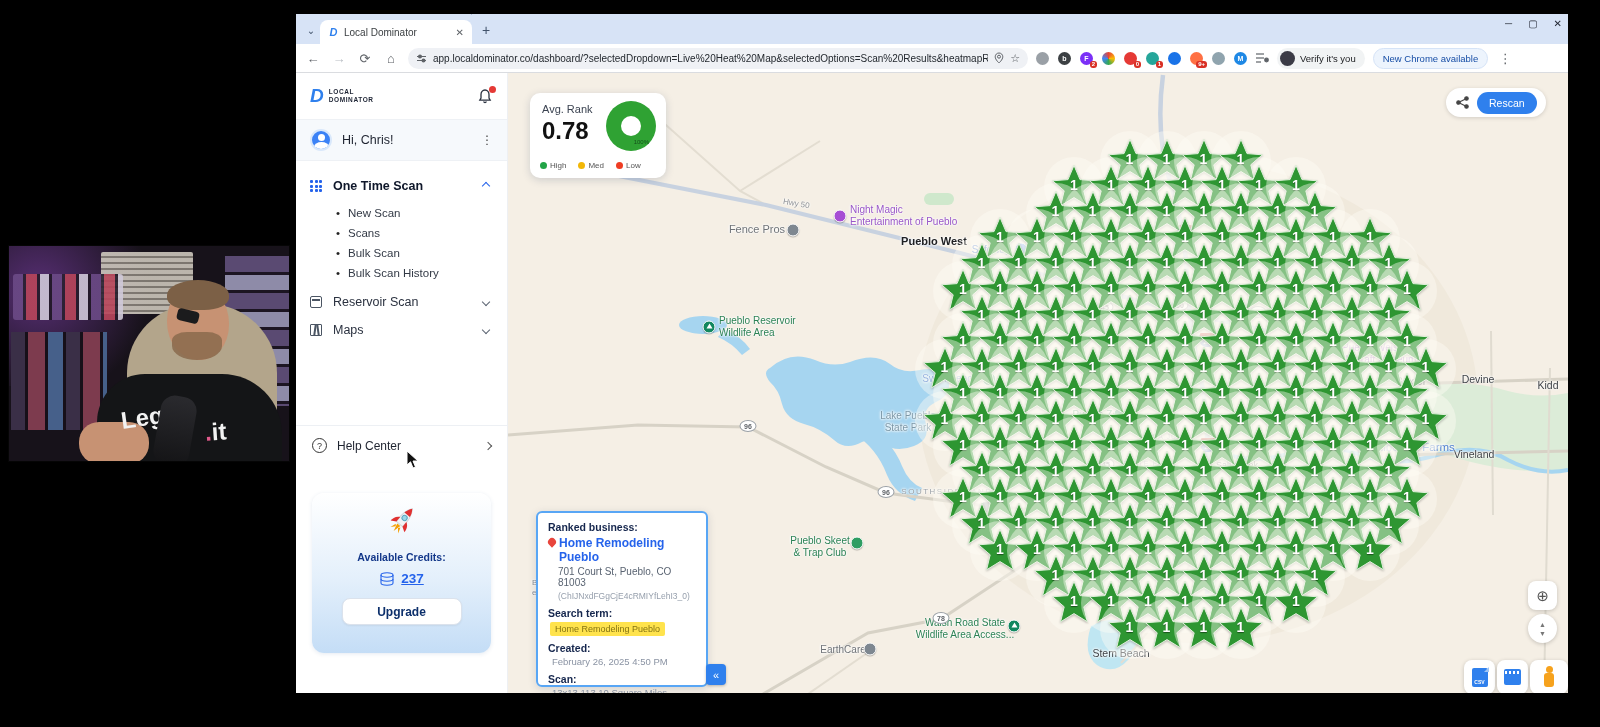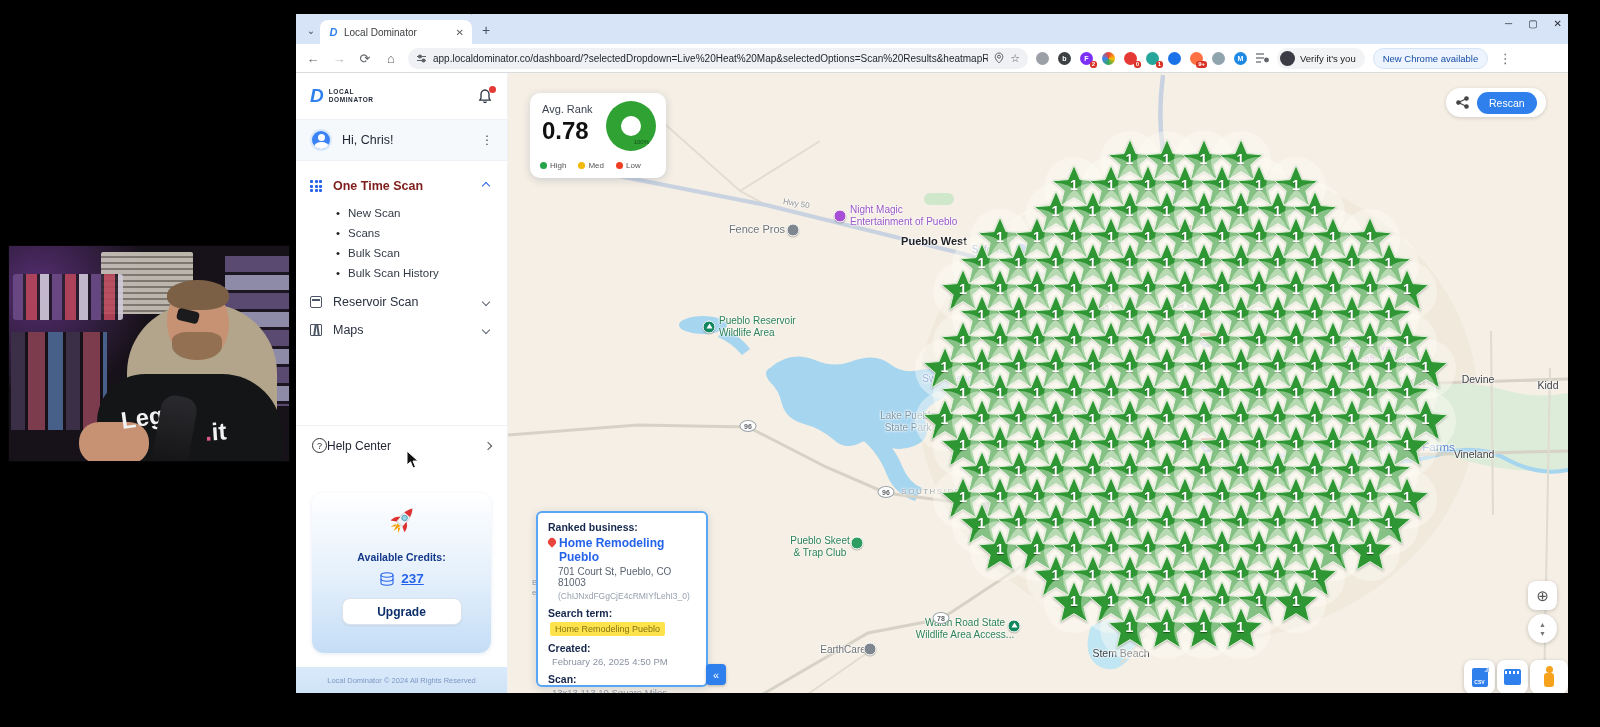--- a/index.html
+++ b/index.html
@@ -43,36 +43,36 @@
   #bell .dot{position:absolute;right:-3px;top:-2px;width:7px;height:7px;background:#e53935;border-radius:50%}
   #userrow{margin:4px 0 0;padding:9px 14px;display:flex;align-items:center;background:#f6f9fc;border-top:1px solid #eef1f5;border-bottom:1px solid #eef1f5}
   .avatar{width:22px;height:22px;border-radius:50%;background:#3b82f6;border:2px solid #d9e8fb;position:relative;overflow:hidden}
   .avatar::before{content:"";position:absolute;left:6px;top:3px;width:7px;height:7px;border-radius:50%;background:#fff}
   .avatar::after{content:"";position:absolute;left:2px;top:11px;width:15px;height:10px;border-radius:50%;background:#fff}
   #greet{font-size:12.5px;color:#1f2430;margin-left:10px}
   #kebab{margin-left:auto;color:#444;font-size:12px;cursor:pointer;letter-spacing:0}
   nav{padding:12px 14px 0}
   .navrow{display:flex;align-items:center;height:26px;cursor:pointer;margin-bottom:2px}
   .navrow .nlabel{font-size:12.5px;color:#2b3240;margin-left:11px}
-  .navrow.active .nlabel{color:#7f1d1d;font-weight:bold}
+  .navrow.active .nlabel{color:#0f172a;font-weight:bold}
   .chev{width:6px;height:6px;border-right:1.5px solid #5b6472;border-bottom:1.5px solid #5b6472;transform:rotate(45deg);margin-left:auto;margin-right:4px}
   .chev.up{transform:rotate(-135deg);border-color:#2563eb}
   .gridicon{display:grid;grid-template-columns:repeat(3,3px);grid-gap:1.5px}
   .gridicon i{width:3px;height:3px;background:#2563eb;border-radius:1px}
   .boxicon{width:12px;height:12px;border:1.5px solid #4b5563;border-radius:2px;position:relative}
   .boxicon.cal::before{content:"";position:absolute;left:1px;right:1px;top:2px;height:1.5px;background:#4b5563}
   .boxicon.map{border-radius:1px}
   .boxicon.map::before{content:"";position:absolute;left:3px;top:-1px;bottom:-1px;width:1.5px;background:#4b5563;transform:skewX(-8deg)}
   .boxicon.map::after{content:"";position:absolute;right:3px;top:-1px;bottom:-1px;width:1.5px;background:#4b5563;transform:skewX(8deg)}
   #subitems{padding:2px 0 6px 26px}
   .subitem{font-size:11.5px;color:#333a46;padding:4px 0;cursor:pointer}
   .subitem::before{content:"•";margin-right:8px;color:#222}
   #helpline{position:absolute;left:0;right:0;bottom:228px;border-top:1px solid #edf0f4;padding:12px 16px;display:flex;align-items:center;cursor:pointer}
   #helpq{width:15px;height:15px;border:1.5px solid #333;border-radius:50%;font-size:9px;color:#333;display:flex;align-items:center;justify-content:center}
-  #helplabel{font-size:12px;color:#1f2430;}
+  #helplabel{font-size:12px;color:#1f2430;margin-left:10px}
   #helpchev{margin-left:auto;width:6px;height:6px;border-right:1.5px solid #555;border-bottom:1.5px solid #555;transform:rotate(-45deg)}
   #creditbox{position:absolute;left:16px;right:16px;bottom:40px;height:160px;border-radius:12px;background:linear-gradient(180deg,#ffffff 0%,#e3effb 55%,#c4ddf6 100%);box-shadow:0 1px 4px rgba(40,80,140,.12);text-align:center;padding-top:10px}
   #rocket{display:inline-block}
   #credlabel{font-size:10.5px;font-weight:bold;color:#14388a;margin-top:8px}
   #credval{display:flex;align-items:center;justify-content:center;gap:6px;margin-top:8px}
   #credval b{font-size:13.5px;color:#2563eb;text-decoration:underline}
   #upgradebtn{margin:12px auto 0;width:120px;height:27px;background:#fff;border:1px solid #dbe2ec;border-radius:8px;font-size:12px;font-weight:bold;color:#0c2f6b;display:flex;align-items:center;justify-content:center;cursor:pointer;box-shadow:0 1px 2px rgba(0,0,0,.06)}
   #sb-footer{position:absolute;left:0;right:0;bottom:0;height:26px;background:linear-gradient(180deg,#d9eafa,#cfe3f7);display:flex;align-items:center;justify-content:center;font-size:7.5px;color:#7f97c4}
 
   
@@ -327,21 +327,20 @@
               <g fill="none" stroke="#2563eb" stroke-width="1.1">
                 <ellipse cx="8" cy="3" rx="6" ry="2.2"></ellipse>
                 <path d="M2 3 v4 c0 1.2 2.7 2.2 6 2.2 s6 -1 6 -2.2 V3"></path>
                 <path d="M2 7 v4 c0 1.2 2.7 2.2 6 2.2 s6 -1 6 -2.2 V7"></path>
               </g>
             </svg>
           <b>237</b>
         </div>
         <div id="upgradebtn">Upgrade</div>
       </div>
-      <div id="sb-footer">Local Dominator © 2024 All Rights Reserved</div>
     </div>
 
     <div id="maparea">
       <svg id="basemap" width="1060" height="621" viewBox="0 0 1060 621">
         <rect width="1060" height="621" fill="#f5efe5"></rect>
         <ellipse cx="690" cy="330" rx="280" ry="240" fill="#f0e9dc"></ellipse>
         <path d="M865,332 Q930,298 1000,318 Q1030,326 1060,320 L1060,398 Q980,402 915,372 Q885,358 865,355 Z" fill="#dcecd8"></path>
         <rect x="416" y="120" width="30" height="12" rx="6" fill="#cfe8cc"></rect>
         <path d="M262,295 q20,-18 45,-8 q18,8 35,2 q25,-10 40,2 q12,10 30,6 q22,-4 28,10 q5,14 -12,22 q-15,7 -10,22 q4,16 -12,22 q-18,7 -30,-2 q-10,-8 -22,-2 q-16,9 -28,-2 q-14,-12 -30,-16 q-18,-5 -22,-20 q-3,-14 -12,-22 q-8,-10 0,-14 z" fill="#a6d5f0"></path>
         <path d="M352,345 q32,22 42,48 q7,17 20,22 l-7,13 q-20,-7 -28,-26 q-10,-27 -35,-43 z" fill="#a6d5f0"></path>

